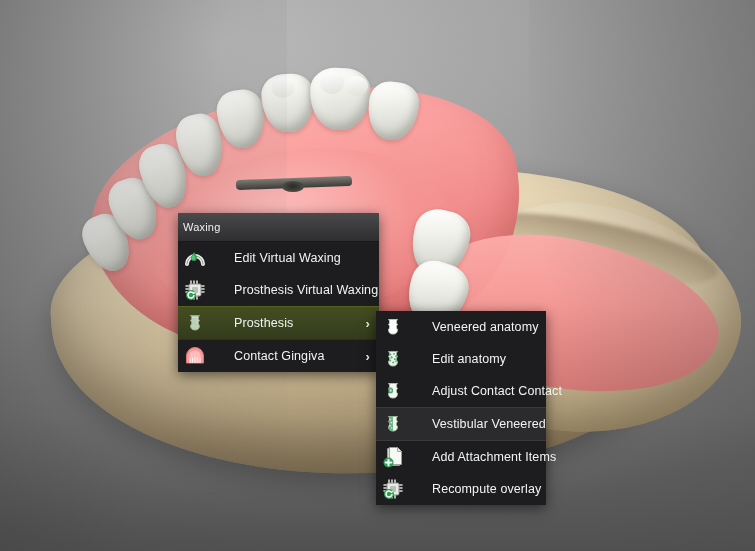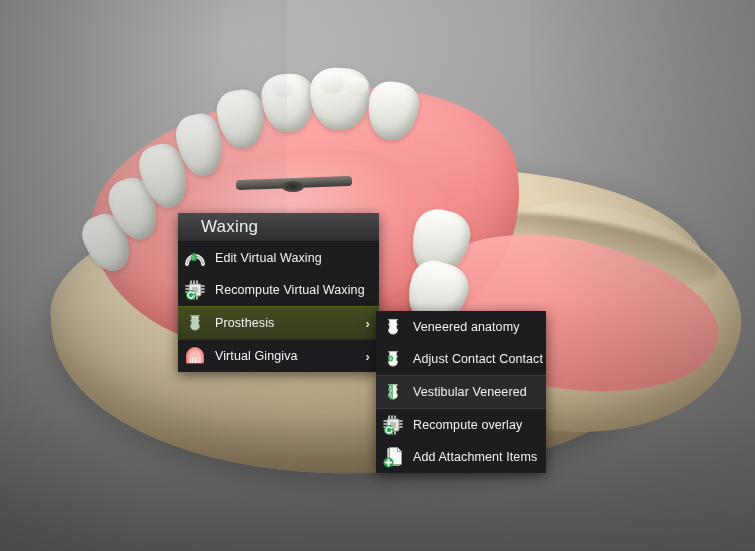--- a/index.html
+++ b/index.html
@@ -134,38 +134,39 @@
     background: #1d1d1f;
     box-shadow: 0 3px 12px rgba(0,0,0,.55);
     user-select: none;
   }
   #main-menu { left: 178px; top: 213px; width: 201px; }
   #sub-menu  { left: 376px; top: 311px; width: 170px; }
 
   .menu-header {
     height: 28px;
     line-height: 28px;
-    padding-left: 23px;
+    padding-left: 5px;
     color: #eceff0;
-    font-size: 17px;
+    font-size: 11px;
     background: linear-gradient(180deg, #4a4a4c 0%, #3a3a3c 55%, #2e2e30 100%);
     border-bottom: 1px solid #1a1a1c;
     letter-spacing: .2px;
   }
 
   .menu-item {
     position: relative;
     display: flex;
     align-items: center;
     height: 32px;
     padding-left: 5px;
     color: #f2f4f4;
     font-size: 12.5px;
     letter-spacing: .1px;
     cursor: default;
+    gap: 19px;
   }
   .menu-item .label { margin-left: 8px; white-space: nowrap; }
   .menu-item.highlight {
     background: linear-gradient(180deg, #444d1e 0%, #3b4420 55%, #333b1b 100%);
     border-top: 1px solid #56611f;
     border-bottom: 1px solid #2b3216;
   }
   .menu-item.soft-highlight {
     background: #2b2b2e;
     border-top: 1px solid #3a3a3e;
@@ -253,21 +254,21 @@
             <path d="M8 3v3M11 3v3M14 3v3M8 18v3M11 18v3M14 18v3"></path>
             <path d="M3 8h3M3 11h3M3 14h3M18 8h3M18 11h3M18 14h3"></path>
           </g>
           <rect x="6" y="6" width="12" height="12" rx="1.4" fill="#e7eae5" stroke="#8a8f88" stroke-width="1"></rect>
           <rect x="9" y="9" width="6" height="6" rx="1" fill="#b9bfb7"></rect>
           <circle cx="8" cy="17" r="5" fill="#2f9e52"></circle>
           <path d="M10.4 15.2a3 3 0 1 0 .5 2.6" fill="none" stroke="#ffffff" stroke-width="1.5" stroke-linecap="round"></path>
           <path d="M10.9 13.6l-.2 2 1.9-.5z" fill="#ffffff"></path>
         </svg>
       </span>
-      <span class="label">Recompute Virtual Waxing</span>
+      <span class="label">Prosthesis Virtual Waxing</span>
     </div>
 
     <div class="menu-item highlight">
       <span class="icon">
         <svg viewBox="0 0 24 24">
           <path d="M7.5 4.5h9c-1.6 1.6-1.6 3.4 0 5-1.6 1.6-1.6 3.4 0 5 0 2.6-1.1 4.6-4.5 4.6s-4.5-2-4.5-4.6c1.6-1.6 1.6-3.4 0-5 1.6-1.6 1.6-3.4 0-5z" fill="#bcd0b6" stroke="#93a98d" stroke-width=".9"></path>
           <path d="M9 6.4h6c-1 1.1-1 2.4 0 3.6-1 1.1-1 2.4 0 3.6" fill="none" stroke="#d7e4d2" stroke-width=".9" opacity=".8"></path>
         </svg>
       </span>
       <span class="label">Prosthesis</span>
@@ -277,37 +278,55 @@
     <div class="menu-item">
       <span class="icon">
         <svg viewBox="0 0 24 24">
           <path d="M3.5 19V12a8.5 8.5 0 0 1 17 0v7z" fill="#f79a98" stroke="#d97a78" stroke-width="1"></path>
           <path d="M6.2 19v-6.6a5.8 5.8 0 0 1 11.6 0V19z" fill="#ffc3c1" opacity=".85"></path>
           <g stroke="#ffffff" stroke-width="1" opacity=".85">
             <path d="M7 18.6v-4.2M9.5 18.6v-5M12 18.6v-5.4M14.5 18.6v-5M17 18.6v-4.2"></path>
           </g>
         </svg>
       </span>
-      <span class="label">Virtual Gingiva</span>
+      <span class="label">Contact Gingiva</span>
       <span class="chev">›</span>
     </div>
 
   </div>
 
   <div class="menu" id="sub-menu">
 
     <div class="menu-item">
       <span class="icon">
         <svg viewBox="0 0 24 24">
           <path d="M7.5 4.5h9c-1.6 1.6-1.6 3.4 0 5-1.6 1.6-1.6 3.4 0 5 0 2.6-1.1 4.6-4.5 4.6s-4.5-2-4.5-4.6c1.6-1.6 1.6-3.4 0-5 1.6-1.6 1.6-3.4 0-5z" fill="#fbfdfa" stroke="#c3c8c0" stroke-width=".9"></path>
         </svg>
       </span>
       <span class="label">Veneered anatomy</span>
     </div>
 
+    <div class="menu-item">
+      <span class="icon">
+        <svg viewBox="0 0 24 24">
+          <path d="M7.5 4.5h9c-1.6 1.6-1.6 3.4 0 5-1.6 1.6-1.6 3.4 0 5 0 2.6-1.1 4.6-4.5 4.6s-4.5-2-4.5-4.6c1.6-1.6 1.6-3.4 0-5 1.6-1.6 1.6-3.4 0-5z" fill="#e8f2e6" stroke="#9fb69a" stroke-width=".9"></path>
+          <g fill="#4fae6e">
+            <circle cx="9.4" cy="7.4" r="1"></circle>
+              <circle cx="13" cy="6.8" r=".9"></circle>
+            <circle cx="15.2" cy="9.2" r="1"></circle>
+              <circle cx="10.6" cy="10.4" r="1.1"></circle>
+            <circle cx="13.8" cy="12.2" r="1"></circle>
+              <circle cx="9.2" cy="13.6" r="1"></circle>
+            <circle cx="12.2" cy="15.6" r="1"></circle>
+              <circle cx="15" cy="14.4" r=".8"></circle>
+          </g>
+        </svg>
+      </span>
+      <span class="label">Edit anatomy</span>
+    </div>
 
     <div class="menu-item">
       <span class="icon">
         <svg viewBox="0 0 24 24">
           <path d="M7.5 4.5h9c-1.6 1.6-1.6 3.4 0 5-1.6 1.6-1.6 3.4 0 5 0 2.6-1.1 4.6-4.5 4.6s-4.5-2-4.5-4.6c1.6-1.6 1.6-3.4 0-5 1.6-1.6 1.6-3.4 0-5z" fill="#f4f8f2" stroke="#b2bdaf" stroke-width=".9"></path>
           <ellipse cx="9.6" cy="11.4" rx="2.5" ry="3" fill="#3f9c60" opacity=".9"></ellipse>
           <ellipse cx="9.6" cy="11.4" rx="1.2" ry="1.6" fill="#eaf6ec" opacity=".6"></ellipse>
         </svg>
       </span>
       <span class="label">Adjust Contact Contact</span>
@@ -325,41 +344,41 @@
               <circle cx="10.6" cy="16" r=".7"></circle>
           </g>
         </svg>
       </span>
       <span class="label">Vestibular Veneered</span>
     </div>
 
     <div class="menu-item">
       <span class="icon">
         <svg viewBox="0 0 24 24">
+          <path d="M6.5 3.5h8l4 4v13h-12z" fill="#d8dcd6" stroke="#9aa096" stroke-width=".9"></path>
+          <path d="M8.5 2.5h8l4 4v13h-12z" fill="#f6f8f4" stroke="#9aa096" stroke-width=".9"></path>
+          <path d="M16.5 2.5v4h4" fill="#dfe4dc" stroke="#9aa096" stroke-width=".9"></path>
+          <circle cx="7.5" cy="17.5" r="5" fill="#2f9e52"></circle>
+          <path d="M7.5 14.6v5.8M4.6 17.5h5.8" stroke="#ffffff" stroke-width="1.9" stroke-linecap="round"></path>
+        </svg>
+      </span>
+      <span class="label">Add Attachment Items</span>
+    </div>
+
+    <div class="menu-item">
+      <span class="icon">
+        <svg viewBox="0 0 24 24">
           <g stroke="#d8dbd6" stroke-width="1.6" stroke-linecap="round">
             <path d="M8 3v3M11 3v3M14 3v3M8 18v3M11 18v3M14 18v3"></path>
             <path d="M3 8h3M3 11h3M3 14h3M18 8h3M18 11h3M18 14h3"></path>
           </g>
           <rect x="6" y="6" width="12" height="12" rx="1.4" fill="#e7eae5" stroke="#8a8f88" stroke-width="1"></rect>
           <rect x="9" y="9" width="6" height="6" rx="1" fill="#b9bfb7"></rect>
           <circle cx="8" cy="17" r="5" fill="#2f9e52"></circle>
           <path d="M10.4 15.2a3 3 0 1 0 .5 2.6" fill="none" stroke="#ffffff" stroke-width="1.5" stroke-linecap="round"></path>
           <path d="M10.9 13.6l-.2 2 1.9-.5z" fill="#ffffff"></path>
         </svg>
       </span>
       <span class="label">Recompute overlay</span>
     </div>
-
-    <div class="menu-item">
-      <span class="icon">
-        <svg viewBox="0 0 24 24">
-          <path d="M6.5 3.5h8l4 4v13h-12z" fill="#d8dcd6" stroke="#9aa096" stroke-width=".9"></path>
-          <path d="M8.5 2.5h8l4 4v13h-12z" fill="#f6f8f4" stroke="#9aa096" stroke-width=".9"></path>
-          <path d="M16.5 2.5v4h4" fill="#dfe4dc" stroke="#9aa096" stroke-width=".9"></path>
-          <circle cx="7.5" cy="17.5" r="5" fill="#2f9e52"></circle>
-          <path d="M7.5 14.6v5.8M4.6 17.5h5.8" stroke="#ffffff" stroke-width="1.9" stroke-linecap="round"></path>
-        </svg>
-      </span>
-      <span class="label">Add Attachment Items</span>
-    </div>
   </div>
 
 </div>
 
 </body></html>

